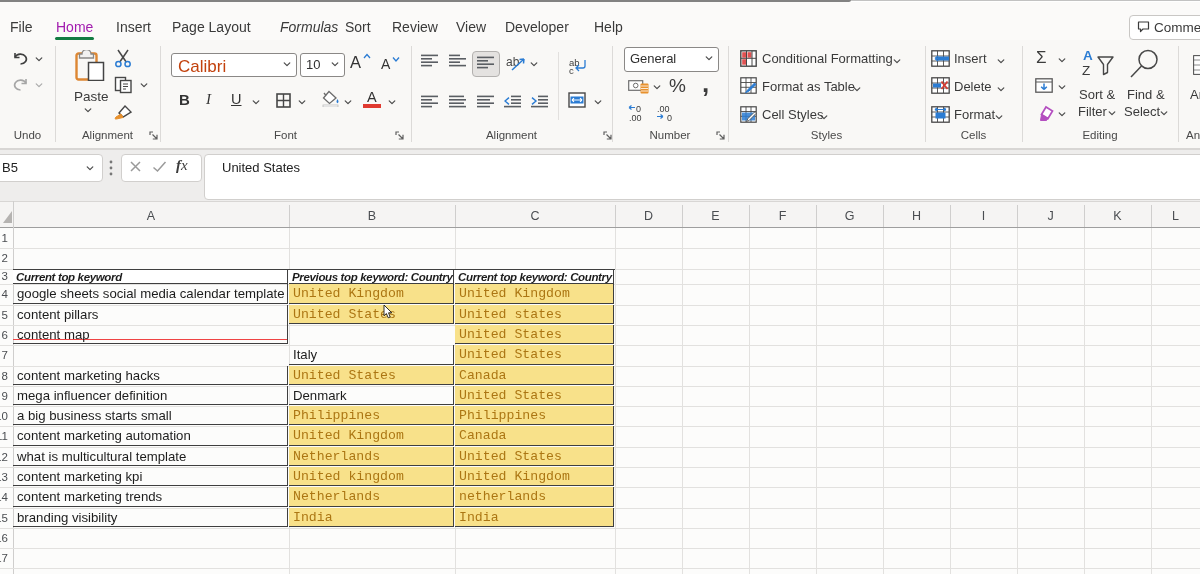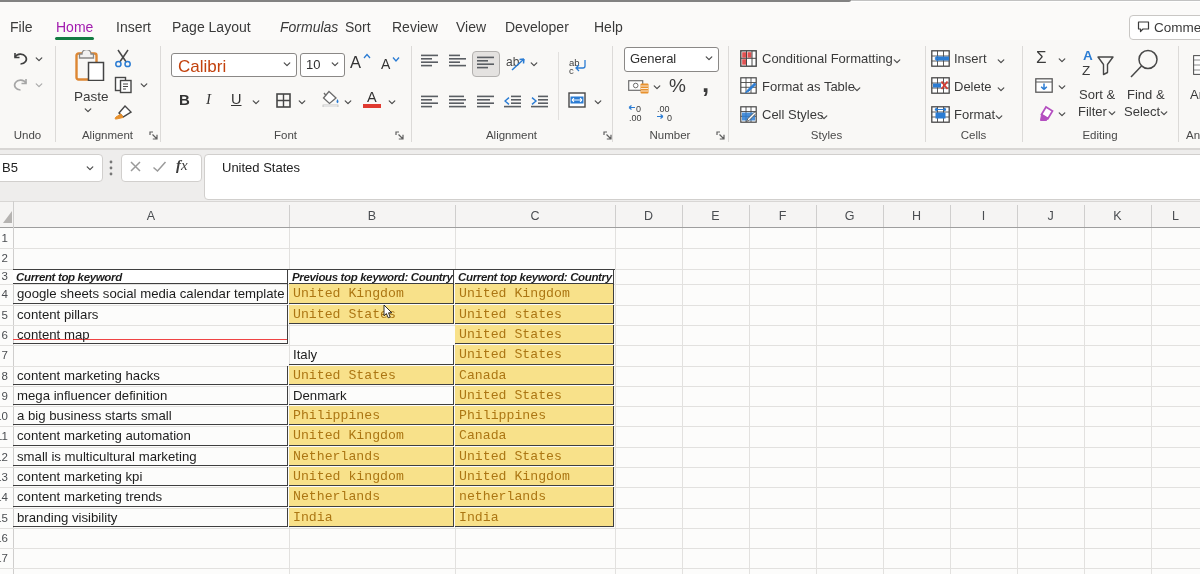--- a/index.html
+++ b/index.html
@@ -477,21 +477,21 @@
 <div class="cell hl" style="left:455px;top:366px;width:159px;height:19px;border-right:1px solid #3f3f3f;border-bottom:1px solid #3f3f3f;line-height:19px;padding-left:4px;box-sizing:border-box">Canada</div>
 <div class="cell" style="left:13px;top:386px;width:275px;height:19px;border-right:1px solid #3f3f3f;border-bottom:1px solid #3f3f3f;line-height:19px;padding-left:4px;box-sizing:border-box">mega influencer definition</div>
 <div class="cell" style="left:289px;top:386px;width:165px;height:19px;border-right:1px solid #3f3f3f;border-bottom:1px solid #3f3f3f;line-height:19px;padding-left:4px;box-sizing:border-box">Denmark</div>
 <div class="cell hl" style="left:455px;top:386px;width:159px;height:19px;border-right:1px solid #3f3f3f;border-bottom:1px solid #3f3f3f;line-height:19px;padding-left:4px;box-sizing:border-box">United States</div>
 <div class="cell" style="left:13px;top:406px;width:275px;height:19px;border-right:1px solid #3f3f3f;border-bottom:1px solid #3f3f3f;line-height:19px;padding-left:4px;box-sizing:border-box">a big business starts small</div>
 <div class="cell hl" style="left:289px;top:406px;width:165px;height:19px;border-right:1px solid #3f3f3f;border-bottom:1px solid #3f3f3f;line-height:19px;padding-left:4px;box-sizing:border-box">Philippines</div>
 <div class="cell hl" style="left:455px;top:406px;width:159px;height:19px;border-right:1px solid #3f3f3f;border-bottom:1px solid #3f3f3f;line-height:19px;padding-left:4px;box-sizing:border-box">Philippines</div>
 <div class="cell" style="left:13px;top:426px;width:275px;height:20px;border-right:1px solid #3f3f3f;border-bottom:1px solid #3f3f3f;line-height:20px;padding-left:4px;box-sizing:border-box">content marketing automation</div>
 <div class="cell hl" style="left:289px;top:426px;width:165px;height:20px;border-right:1px solid #3f3f3f;border-bottom:1px solid #3f3f3f;line-height:20px;padding-left:4px;box-sizing:border-box">United Kingdom</div>
 <div class="cell hl" style="left:455px;top:426px;width:159px;height:20px;border-right:1px solid #3f3f3f;border-bottom:1px solid #3f3f3f;line-height:20px;padding-left:4px;box-sizing:border-box">Canada</div>
-<div class="cell" style="left:13px;top:447px;width:275px;height:19px;border-right:1px solid #3f3f3f;border-bottom:1px solid #3f3f3f;line-height:19px;padding-left:4px;box-sizing:border-box">small is multicultural marketing</div>
+<div class="cell" style="left:13px;top:447px;width:275px;height:19px;border-right:1px solid #3f3f3f;border-bottom:1px solid #3f3f3f;line-height:19px;padding-left:4px;box-sizing:border-box">what is multicultural template</div>
 <div class="cell hl" style="left:289px;top:447px;width:165px;height:19px;border-right:1px solid #3f3f3f;border-bottom:1px solid #3f3f3f;line-height:19px;padding-left:4px;box-sizing:border-box">Netherlands</div>
 <div class="cell hl" style="left:455px;top:447px;width:159px;height:19px;border-right:1px solid #3f3f3f;border-bottom:1px solid #3f3f3f;line-height:19px;padding-left:4px;box-sizing:border-box">United States</div>
 <div class="cell" style="left:13px;top:467px;width:275px;height:19px;border-right:1px solid #3f3f3f;border-bottom:1px solid #3f3f3f;line-height:19px;padding-left:4px;box-sizing:border-box">content marketing kpi</div>
 <div class="cell hl" style="left:289px;top:467px;width:165px;height:19px;border-right:1px solid #3f3f3f;border-bottom:1px solid #3f3f3f;line-height:19px;padding-left:4px;box-sizing:border-box">United kingdom</div>
 <div class="cell hl" style="left:455px;top:467px;width:159px;height:19px;border-right:1px solid #3f3f3f;border-bottom:1px solid #3f3f3f;line-height:19px;padding-left:4px;box-sizing:border-box">United Kingdom</div>
 <div class="cell" style="left:13px;top:487px;width:275px;height:20px;border-right:1px solid #3f3f3f;border-bottom:1px solid #3f3f3f;line-height:20px;padding-left:4px;box-sizing:border-box">content marketing trends</div>
 <div class="cell hl" style="left:289px;top:487px;width:165px;height:20px;border-right:1px solid #3f3f3f;border-bottom:1px solid #3f3f3f;line-height:20px;padding-left:4px;box-sizing:border-box">Netherlands</div>
 <div class="cell hl" style="left:455px;top:487px;width:159px;height:20px;border-right:1px solid #3f3f3f;border-bottom:1px solid #3f3f3f;line-height:20px;padding-left:4px;box-sizing:border-box">netherlands</div>
 <div class="cell" style="left:13px;top:508px;width:275px;height:19px;border-right:1px solid #3f3f3f;border-bottom:1px solid #3f3f3f;line-height:19px;padding-left:4px;box-sizing:border-box">branding visibility</div>
 <div class="cell hl" style="left:289px;top:508px;width:165px;height:19px;border-right:1px solid #3f3f3f;border-bottom:1px solid #3f3f3f;line-height:19px;padding-left:4px;box-sizing:border-box">India</div>

